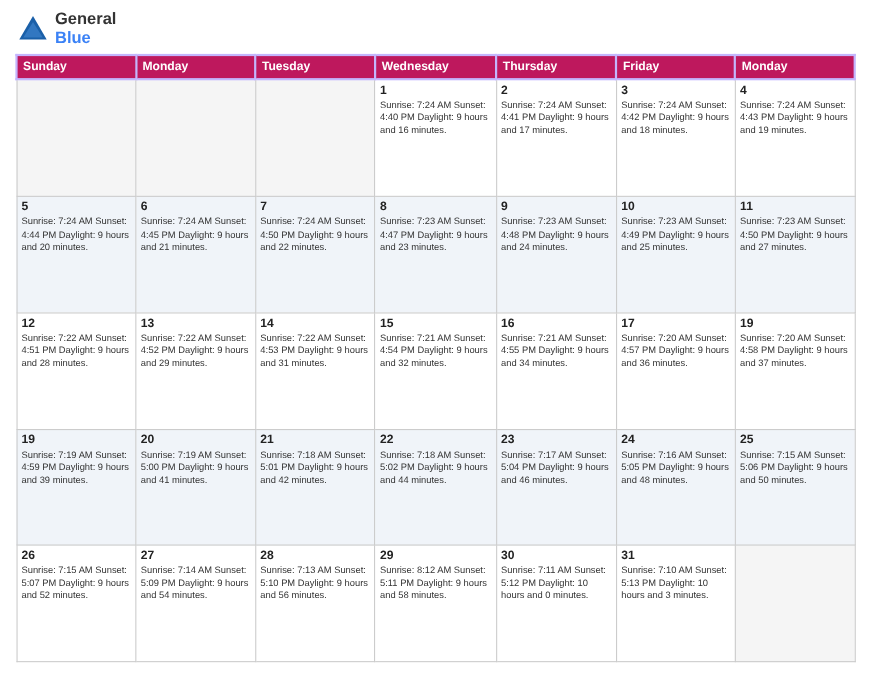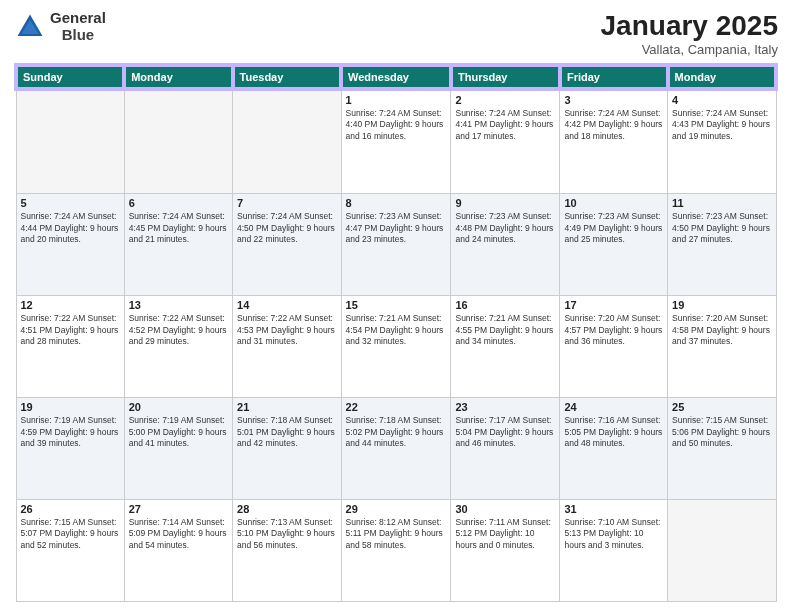--- a/index.html
+++ b/index.html
@@ -34,22 +34,21 @@
       line-height: 1.1;
     }
     .logo-general {
       font-size: 15px;
       font-weight: bold;
       color: #333;
     }
     .logo-blue {
       font-size: 15px;
       font-weight: bold;
-      color: #404040;
-      text-align: center;
+      color: #3b82f6;
     }
     .logo-icon {
       width: 32px;
       height: 32px;
     }
     .title-block {
       text-align: right;
     }
     .month-title {
       font-size: 28px;
@@ -59,27 +58,27 @@
     .location {
       font-size: 13px;
       color: #555;
     }
     .calendar {
       width: 100%;
       border-collapse: collapse;
       flex: 1;
     }
     .calendar th {
-      background: #0f766e;
+      background: #be185d;
       color: #fff;
       font-size: 11px;
       font-weight: bold;
       text-align: left;
       padding: 4px 5px;
-      border: 4px solid #c4b5fd;
+      border: 2px solid #c4b5fd;
     }
     .calendar td {
       vertical-align: top;
       border: 1px solid #ccc;
       padding: 3px 4px;
       width: 113px;
       font-size: 9px;
       color: #333;
       background: #fff;
     }
@@ -112,24 +111,20 @@
     <div class="logo">
       <svg class="logo-icon" viewBox="0 0 36 36">
         <polygon points="18,4 32,28 4,28" fill="#1a5fa8"></polygon>
         <polygon points="18,10 28,26 8,26" fill="#4a90d9" opacity="0.5"></polygon>
       </svg>
       <div class="logo-text">
         <span class="logo-general">General</span>
         <span class="logo-blue">Blue</span>
       </div>
     </div>
-    <div class="title-block">
-      <div class="month-title">January 2025</div>
-      <div class="location">Vallata, Campania, Italy</div>
-    </div>
   </div>
 
   <table class="calendar">
     <thead>
       <tr>
       <th>Sunday</th>
           <th>Monday</th>
           <th>Tuesday</th>
           <th>Wednesday</th>
           <th>Thursday</th>

